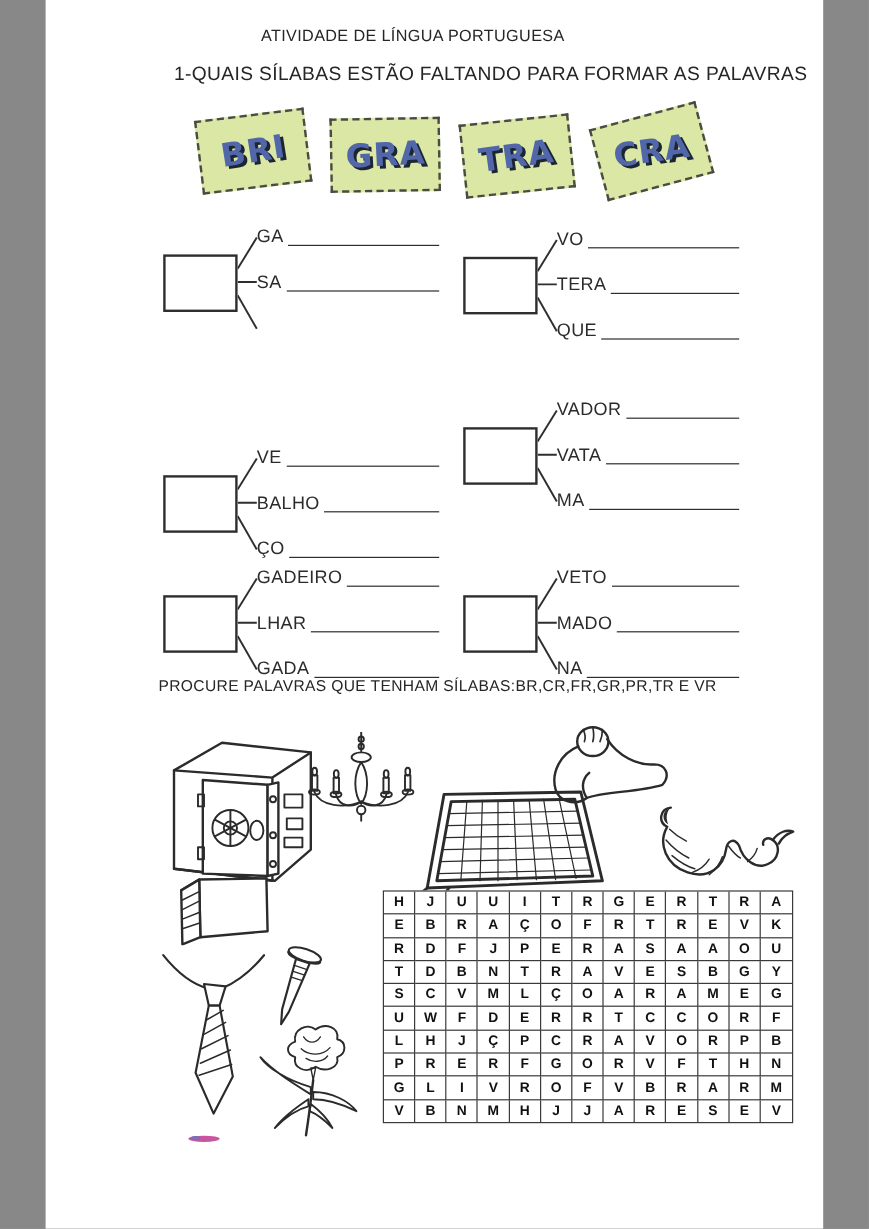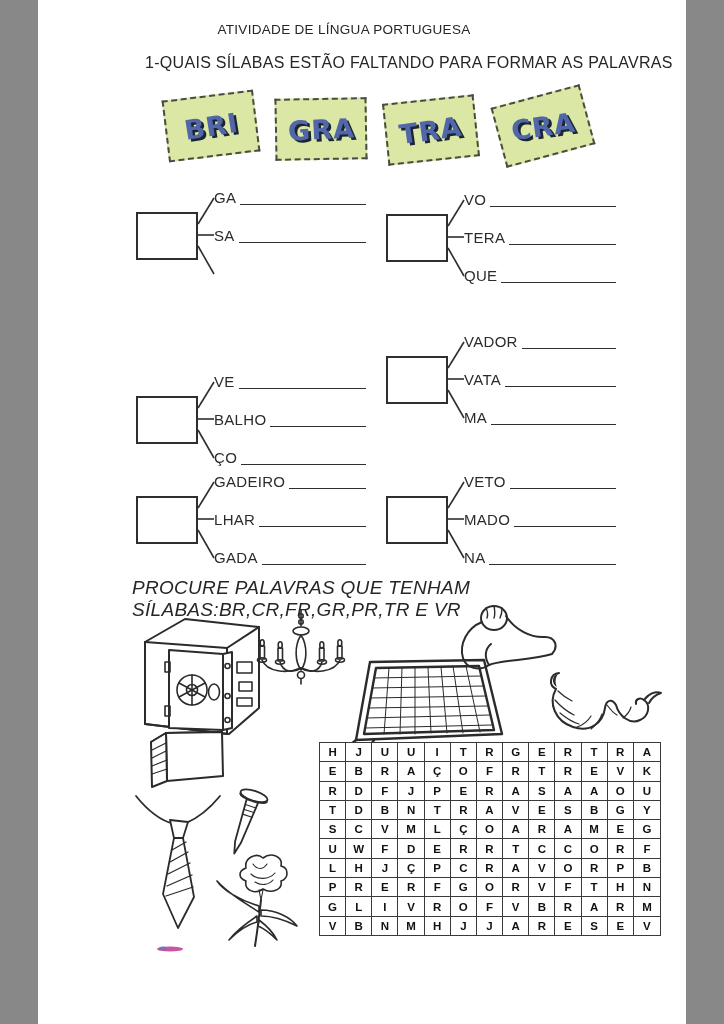--- a/index.html
+++ b/index.html
@@ -5,21 +5,21 @@
   html,body{margin:0;padding:0;background:#888;}
   .page{
     position:relative; width:648px; height:1024px; margin:0 auto;
     background:#ffffff; overflow:hidden;
     font-family:"Liberation Sans", sans-serif; color:var(--ink,#262626);
   }
   
   .ws-title{position:absolute; top:22px; left:0; width:100%; padding-right:36px; box-sizing:border-box;
     text-align:center; font-size:13.5px; letter-spacing:.3px;}
   .ws-q1{position:absolute; top:54px; left:107px; font-size:16px; letter-spacing:.3px;}
-  .ws-q2{position:absolute; top:577px; left:94px; font-size:19px; letter-spacing:.3px;font-style:italic;}
+  .ws-q2{position:absolute; top:564px; left:94px; font-size:13px; letter-spacing:.3px;}
 
   
   .tile{position:absolute; width:88px; height:58px; background:var(--tile-bg,#dbe7a4);
     border:2px dashed #4b4b45; display:flex; align-items:center; justify-content:center;}
   .tile-label{font-family:"DejaVu Sans", sans-serif; font-weight:bold; font-size:27px;
     color:var(--tile-letter,#5267a9); text-shadow:2.5px 2.5px 0 var(--tile-shadow,#1c2533);
     letter-spacing:1px; transform:rotate(-2deg);}
   #tile-0{left:127px; top:95px; transform:rotate(-7deg);}
   #tile-1{left:237px; top:98px; transform:rotate(-1deg);}
   #tile-2{left:347px; top:99px; transform:rotate(-6deg);}

